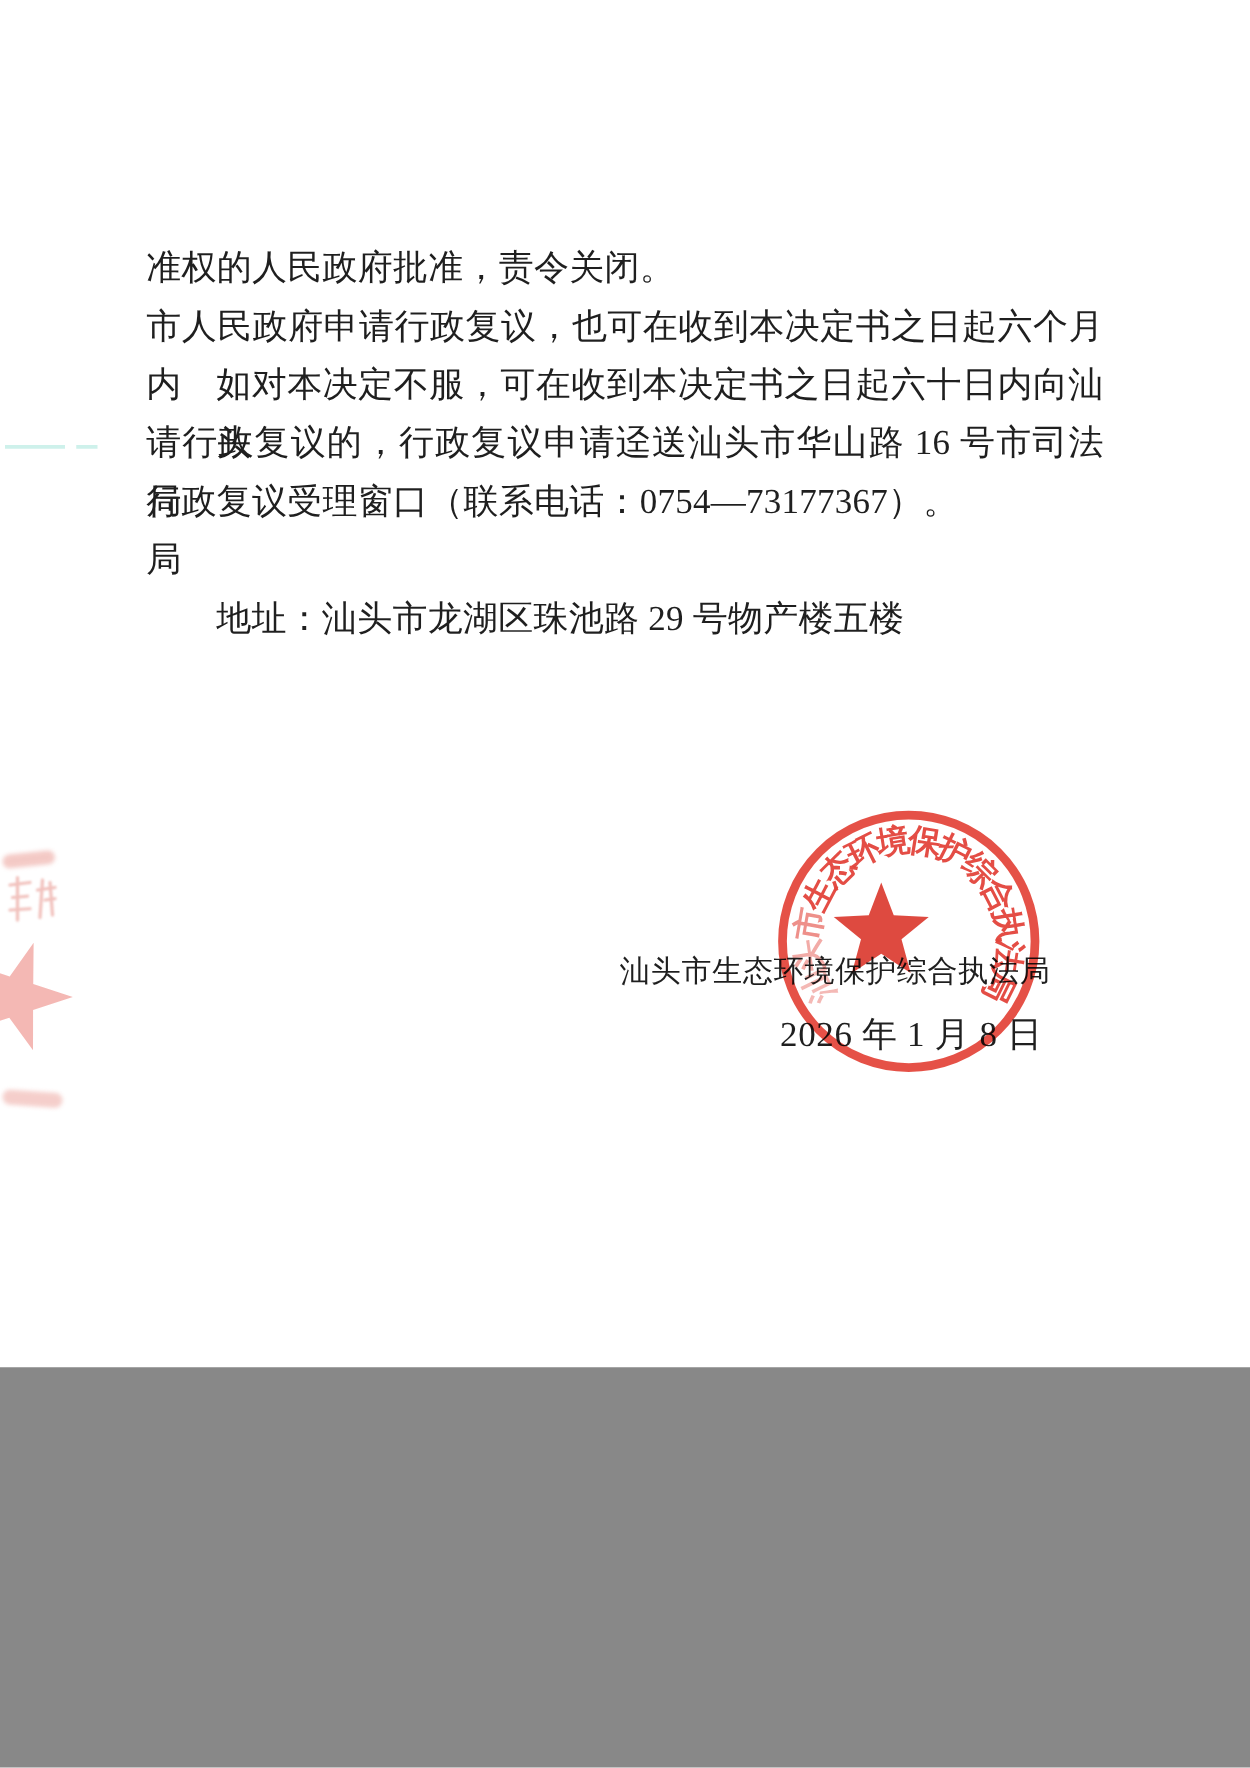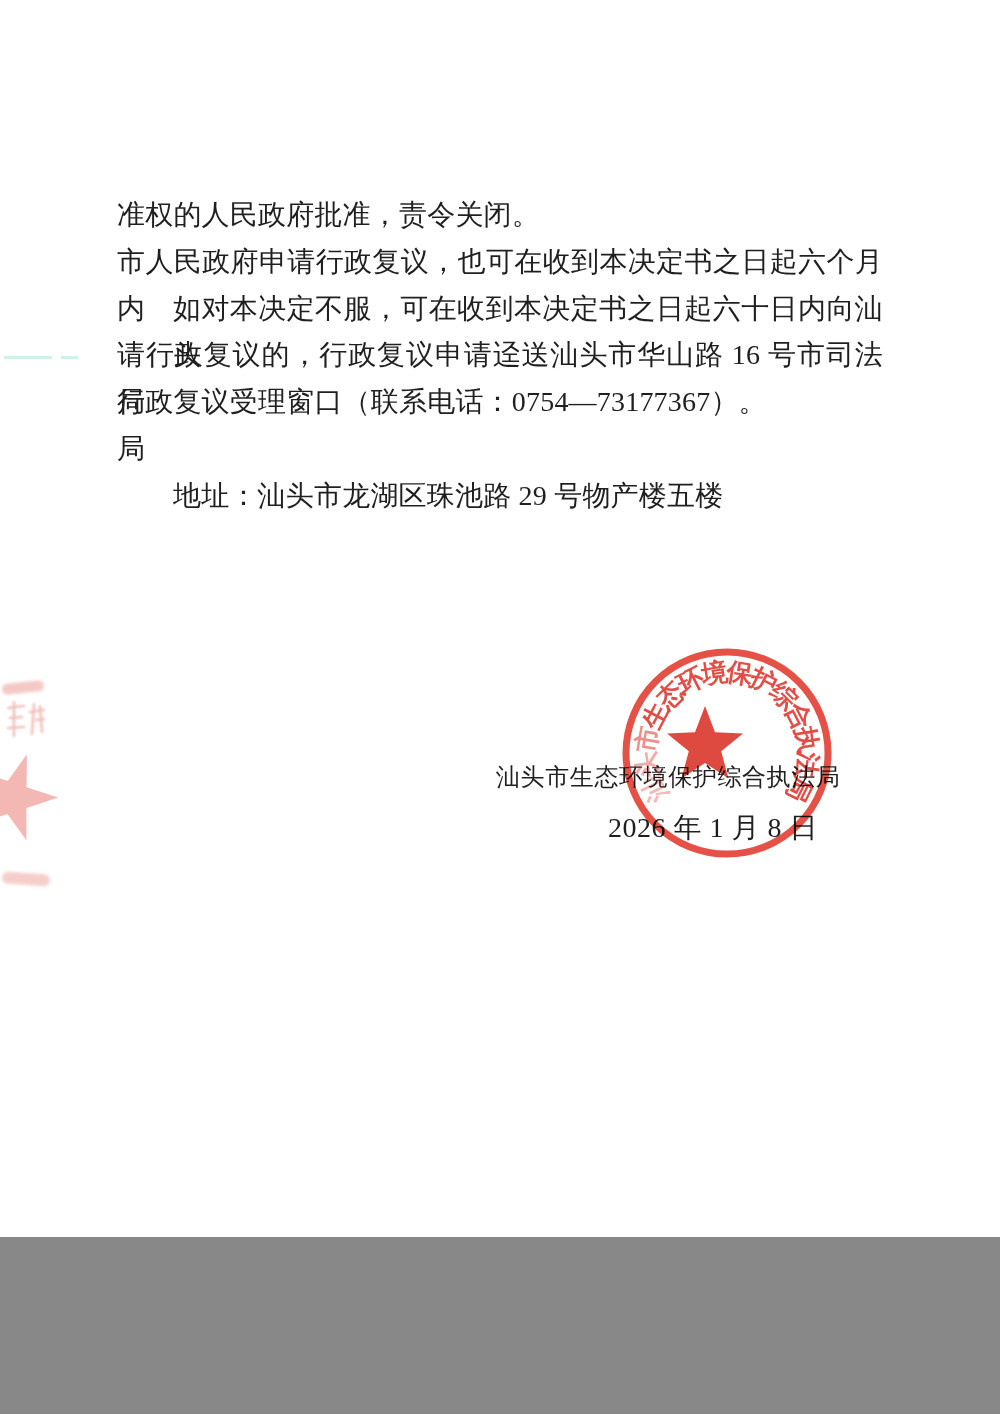--- a/index.html
+++ b/index.html
@@ -1,18 +1,18 @@
 <!DOCTYPE html>
 <html><head>
 <meta charset="utf-8">
 <style>
   html,body{margin:0;padding:0;background:#888;}
   .page{
     position:relative;
-    width:1000px;height:1237px;
+    width:1000px;height:1094px;
     margin:0 auto;
     background:#ffffff;
     overflow:hidden;
     font-family:"Liberation Serif","DejaVu Serif",serif;
     color:#1f1f1f;
   }
   
   .body-text{
     position:absolute;
     left:117px;top:192px;width:766px;
@@ -30,21 +30,21 @@
     -moz-text-align-last:justify;
     text-align-last:justify;
   }
   .bl.in{padding-left:56px;}
   
   .sig-agency{
     position:absolute;left:496px;top:761px;
     font-size:24px;letter-spacing:0.6px;white-space:nowrap;
   }
   .sig-date{
-    position:absolute;left:608px;top:809px;
+    position:absolute;left:624px;top:809px;
     font-size:28px;letter-spacing:0.5px;white-space:nowrap;
   }
   
   .seal{
     position:absolute;left:607px;top:633px;
     width:240px;height:240px;
     mix-blend-mode:multiply;
     opacity:0.93;
   }
   

